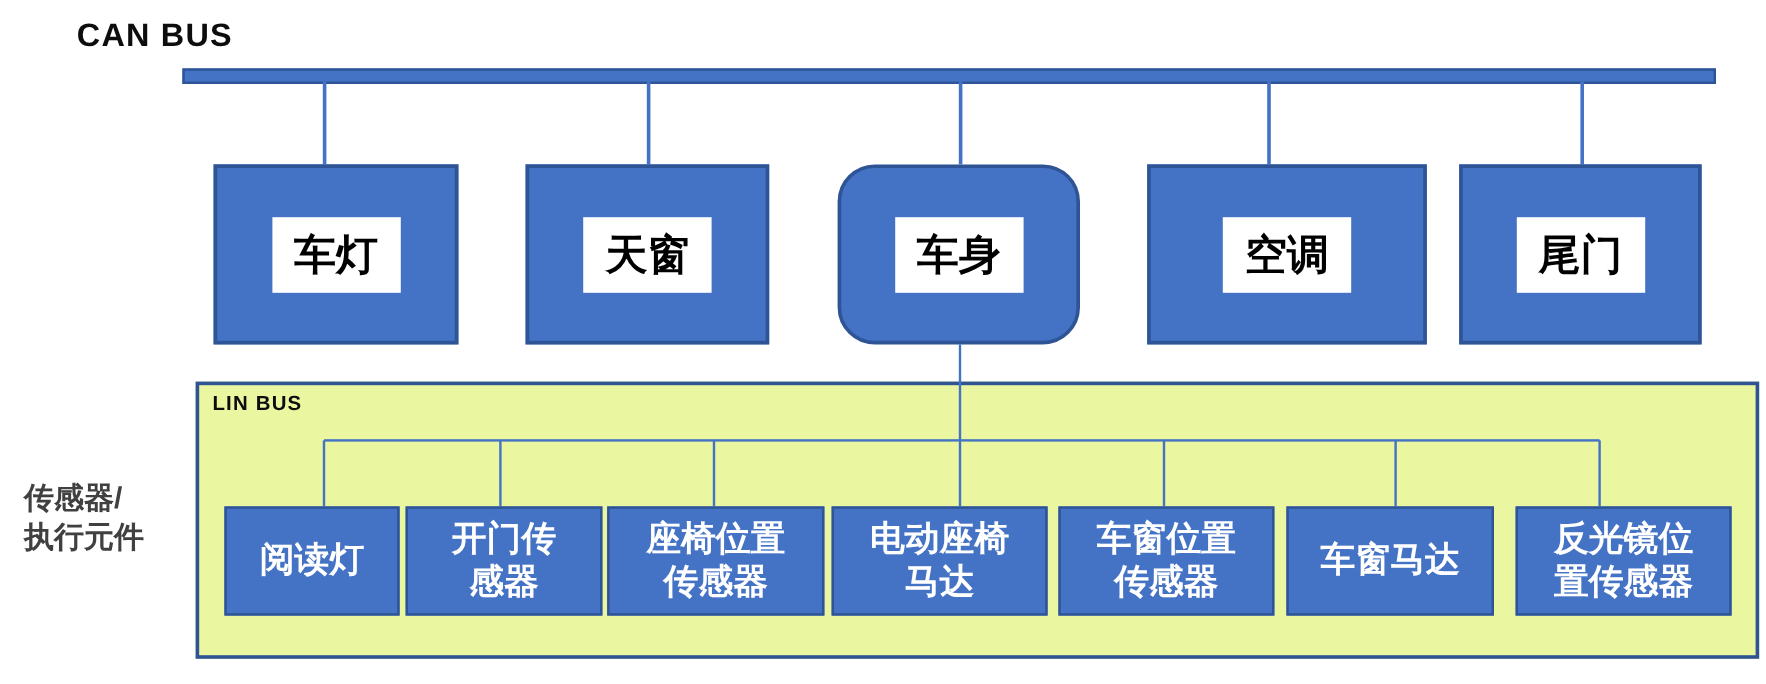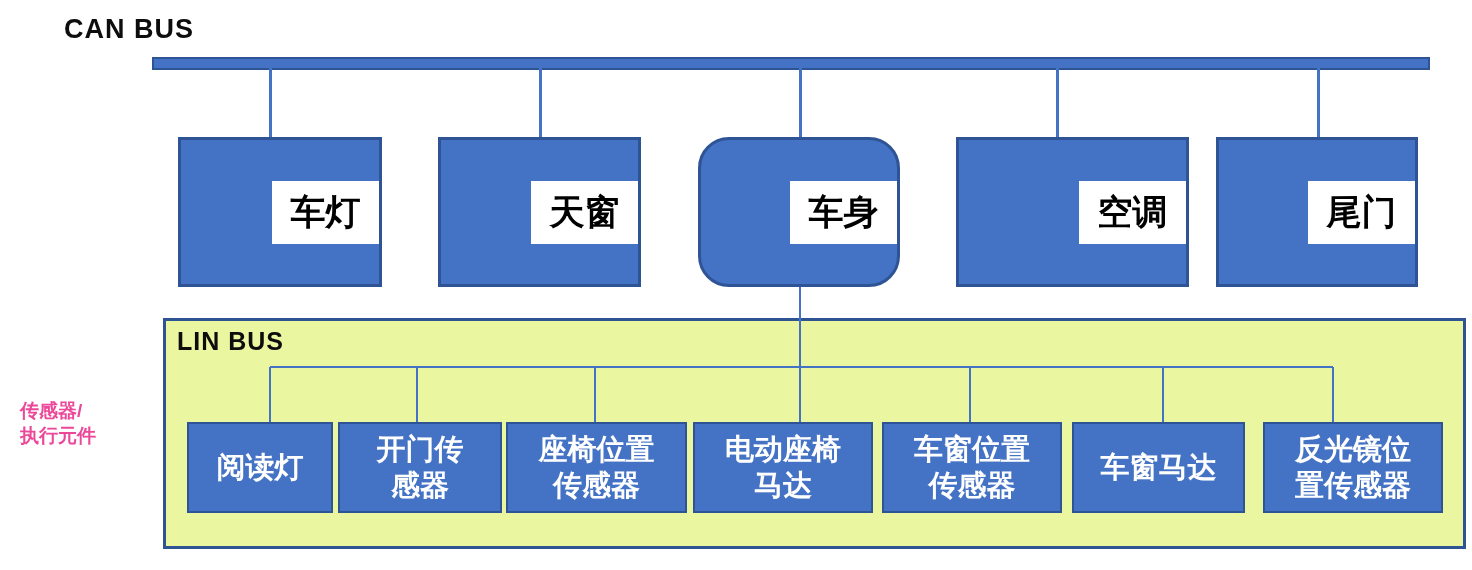--- a/index.html
+++ b/index.html
@@ -15,41 +15,41 @@
     font-weight:bold; font-size:27px; color:#0d0d0d; letter-spacing:1px;
   }
   .busbar {
     background:#4472C4; border:2px solid #2F5496; box-sizing:border-box;
   }
   .vline { width:3px; background:#4472C4; }
   .vline-thin { width:2px; background:#4472C4; }
   .hline { height:2px; background:#4472C4; }
   .can-node {
     background:#4472C4; border:3px solid #2F5496; box-sizing:border-box;
-    display:flex; align-items:center; justify-content:flex-end;
+    display:flex; align-items:center; justify-content:center;
   }
   .plate {
     width:107px; height:63px; background:#ffffff;
     display:flex; align-items:center; justify-content:center;
     font-weight:bold; font-size:35px; color:#000000; white-space:nowrap;
   }
   .lin-panel {
     background:#EBF6A0; border:3px solid #2E5493; box-sizing:border-box;
   }
   .lin-title {
-    font-weight:bold; font-size:25px; color:#0d0d0d; letter-spacing:1px;
+    font-weight:bold; font-size:17px; color:#0d0d0d; letter-spacing:1px;
   }
   .lin-node {
     background:#4472C4; border:2px solid #2F5496; box-sizing:border-box;
     display:flex; align-items:center; justify-content:center;
     color:#ffffff; font-weight:bold; font-size:29px; line-height:1.22;
     text-align:center; white-space:pre-line; z-index:6;
   }
   .side-label {
-    font-weight:bold; font-size:19px; color:#ec4899; line-height:1.3;
+    font-weight:bold; font-size:25px; color:#404040; line-height:1.3;
     white-space:pre-line;
   }
   .z3 { z-index:3; }
 </style>
 </head>
 <body>
 
 <div class="figure">
 
   <div class="abs title" style="left:64px;top:14px;">CAN BUS</div>

